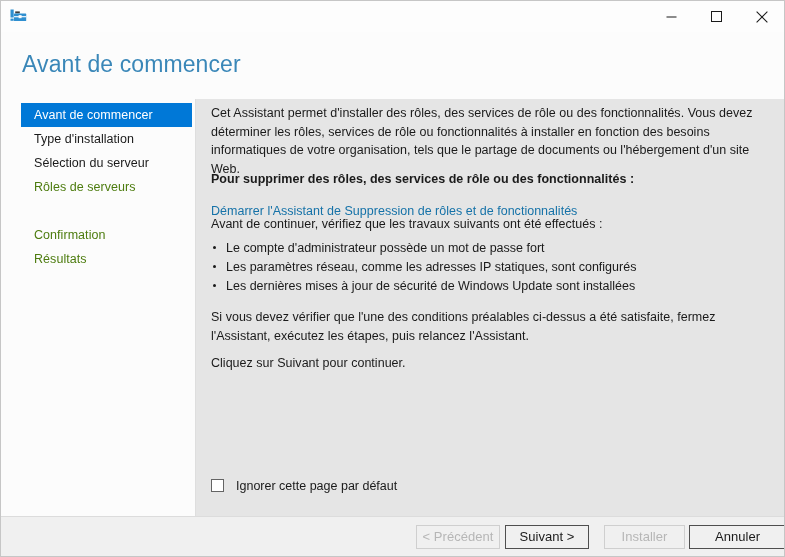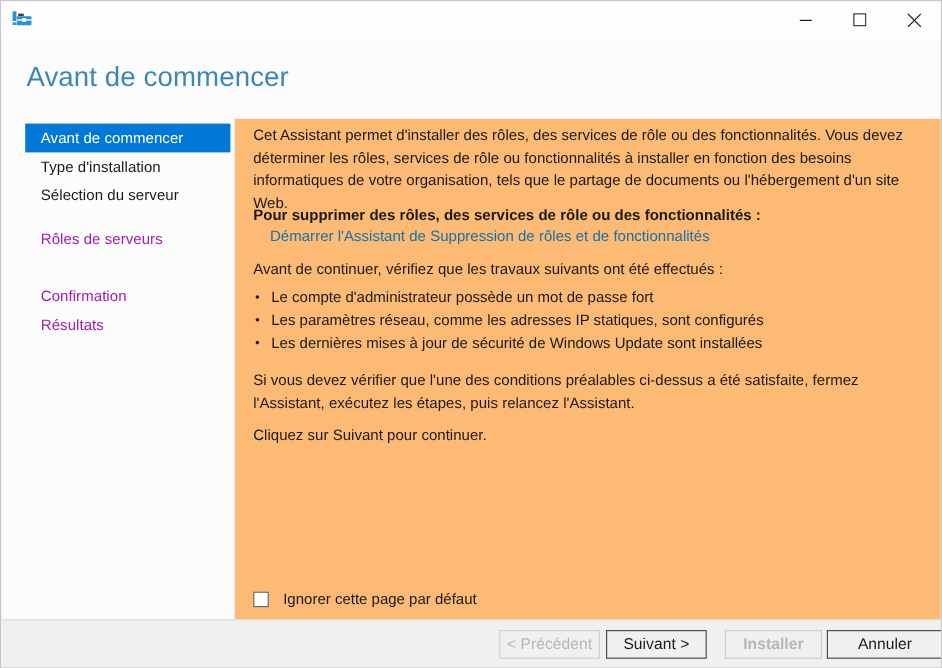--- a/index.html
+++ b/index.html
@@ -128,32 +128,31 @@
     font-size: 12.5px;
     color: #1a1a1a;
     white-space: nowrap;
     letter-spacing: 0.05px;
   }
   .nav-item.selected {
     background: #0078d7;
     color: #ffffff;
   }
   .nav-item.disabled {
-    color: #a21caf;
-    margin-top: 12px;
+    color: #4d7c0f;
   }
 
   
   #content {
     position: absolute;
     left: 195px;
     top: 98px;
     width: 588px;
     height: 417px;
-    background: #fdba74;
+    background: #e5e5e5;
     overflow: hidden;
   }
   .para {
     position: absolute;
     left: 15px;
     width: 556px;
     font-size: 12.5px;
     color: #1a1a1a;
     line-height: 18.5px;
     letter-spacing: 0.02px;
@@ -190,22 +189,21 @@
     background: #1a1a1a;
     border-radius: 50%;
   }
 
   
   #skip-row {
     position: absolute;
     left: 15px;
     top: 380px;
     display: flex;
-    align-items: flex-end;
-    margin-top: 13px;
+    align-items: flex-start;
   }
   .cbox {
     width: 13px;
     height: 13px;
     border: 1px solid #646464;
     background: #ffffff;
     box-sizing: border-box;
     flex: 0 0 auto;
     position: relative;
   }
@@ -301,21 +299,21 @@
     <div class="nav-item disabled" style="top:124px;">Confirmation</div>
     <div class="nav-item disabled" style="top:148px;">Résultats</div>
   </div>
   <div id="sidebar-divider"></div>
 
   <div id="content">
 
     <div class="para" style="top:5px;">Cet Assistant permet d'installer des rôles, des services de rôle ou des fonctionnalités. Vous devez déterminer les rôles, services de rôle ou fonctionnalités à installer en fonction des besoins informatiques de votre organisation, tels que le partage de documents ou l'hébergement d'un site Web.</div>
 
     <div class="para" style="top:71px;font-weight:bold;">Pour supprimer des rôles, des services de rôle ou des fonctionnalités :</div>
-    <div class="para" style="top:89px;margin-left:14px;">
+    <div class="para" style="top:103px;">
       <a class="link" href="#">Démarrer l'Assistant de Suppression de rôles et de fonctionnalités</a>
     </div>
 
     <div class="para" style="top:116px;">Avant de continuer, vérifiez que les travaux suivants ont été effectués :</div>
 
     <ul class="bullets" style="top:140px;">
       <li><span class="bullet-dot"></span><span>Le compte d'administrateur possède un mot de passe fort</span></li>
       <li><span class="bullet-dot"></span><span>Les paramètres réseau, comme les adresses IP statiques, sont configurés</span></li>
       <li><span class="bullet-dot"></span><span>Les dernières mises à jour de sécurité de Windows Update sont installées</span></li>
     </ul>
@@ -325,17 +323,17 @@
 
     <div id="skip-row">
       <span class="cbox"></span>
       <span id="skip-label">Ignorer cette page par défaut</span>
     </div>
   </div>
 
   <div id="footer">
     <button class="btn disabled" style="left:415px; width:84px;">&lt; Précédent</button>
     <button class="btn strong" style="left:504px; width:84px;">Suivant &gt;</button>
-    <button class="btn disabled" style="left:603px; width:81px;font-weight:bold;">Installer</button>
+    <button class="btn disabled" style="left:603px; width:81px;">Installer</button>
     <button class="btn strong" style="left:688px; width:97px;">Annuler</button>
   </div>
 
 </div>
 
 </body></html>

